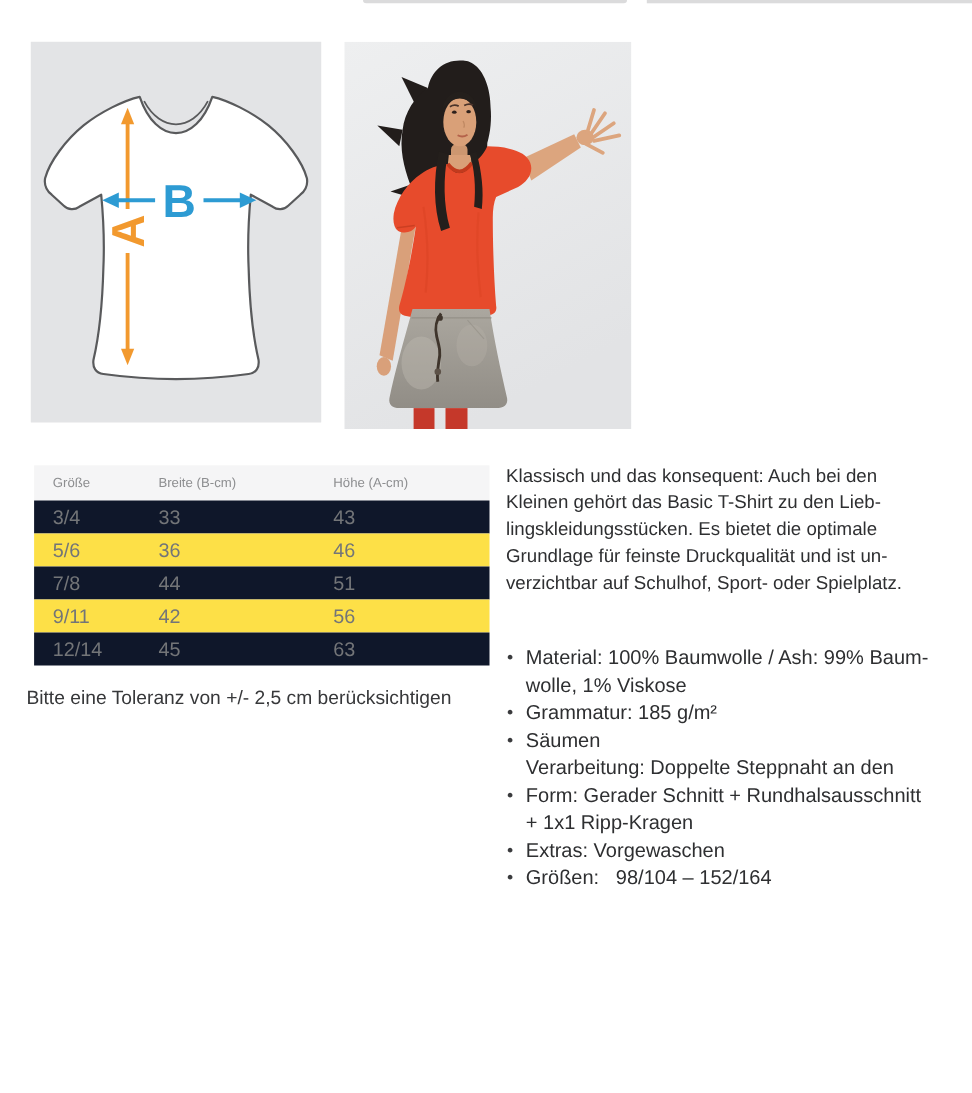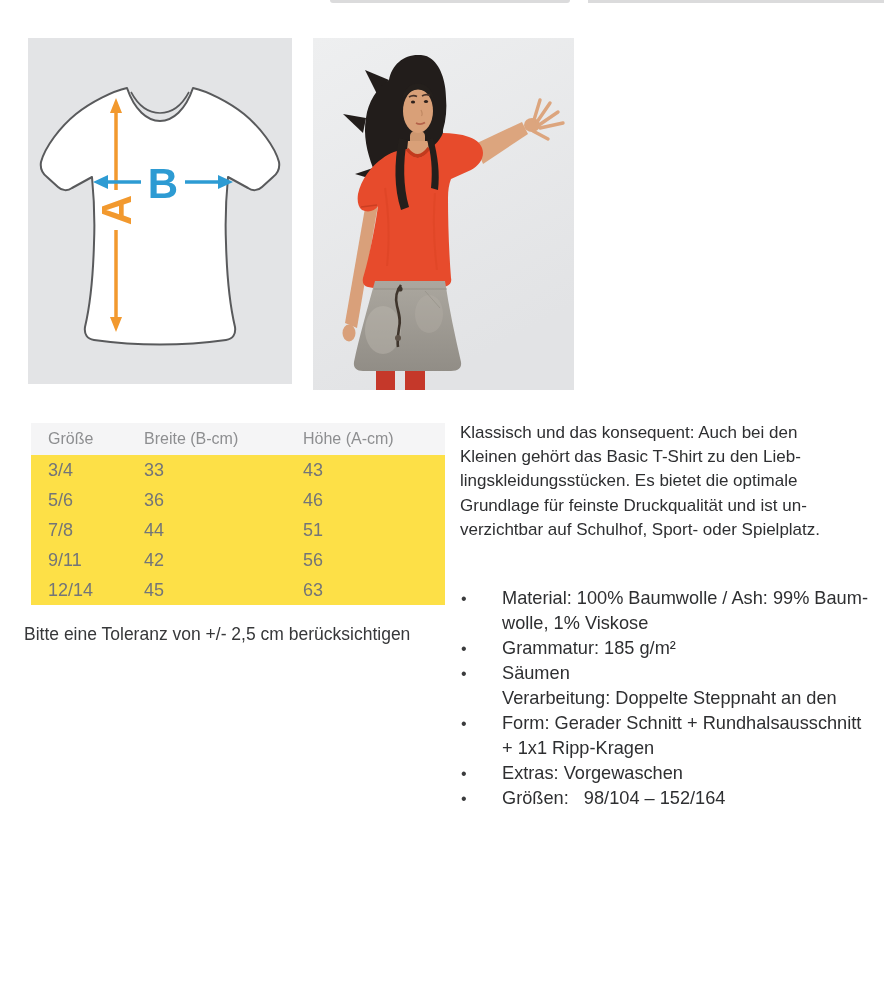--- a/index.html
+++ b/index.html
@@ -12,36 +12,36 @@
   .top-edge.seg2{left:588px;width:296px;}
 
   .panel{position:absolute;top:38px;}
   .panel-left{left:28px;width:264px;height:346px;background:#e3e4e6;}
   .panel-right{left:313px;width:261px;height:352px;}
   .panel svg{display:block;}
 
   
   .size-table{position:absolute;left:31px;top:423px;width:414px;font-family:"Liberation Sans",sans-serif;}
   .trow{position:relative;height:30px;line-height:30px;font-size:18px;color:#737578;}
-  .trow.head{height:32px;line-height:32px;font-size:16px;color:#8d8e90;background:#f5f5f6;}
-  .trow.shade{background:#fde047;}
+  .trow.head{height:32px;line-height:32px;font-size:12px;color:#8d8e90;background:#f5f5f6;}
+  .trow.shade{background:#0f172a;}
   .trow.plain{background:#fde047;text-align:right;}
   .trow .c1{position:absolute;left:17px;}
   .trow .c2{position:absolute;left:113px;}
   .trow .c3{position:absolute;left:272px;}
 
   .tolerance-note{position:absolute;left:24px;top:624px;font-size:17.5px;color:#37383a;}
 
   
   .description{position:absolute;left:460px;top:421px;width:424px;color:#2e2f31;}
   .desc-line{font-size:17px;line-height:24.2px;white-space:pre;}
   .features{position:absolute;left:460px;top:586px;width:424px;color:#2e2f31;}
   .feature-item{position:relative;padding-left:18px;}
   .feature-item .bullet{position:absolute;left:1px;top:0;font-size:16px;line-height:25px;color:#3a3b3d;}
-  .feature-line{display:block;font-size:18.2px;line-height:25px;white-space:pre;margin-left:24px;}
+  .feature-line{display:block;font-size:18.2px;line-height:25px;white-space:pre;}
 </style>
 </head>
 <body>
 
 <div class="page">
 
   <div class="top-edge seg1"></div>
   <div class="top-edge seg2"></div>
 
   <div class="panel panel-left">

